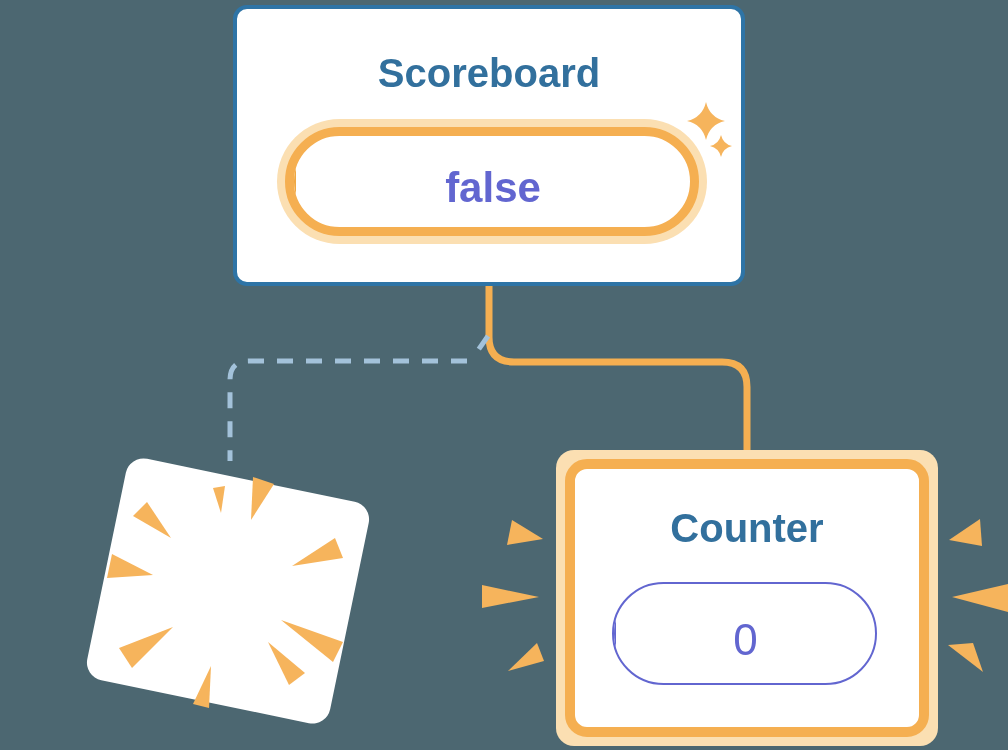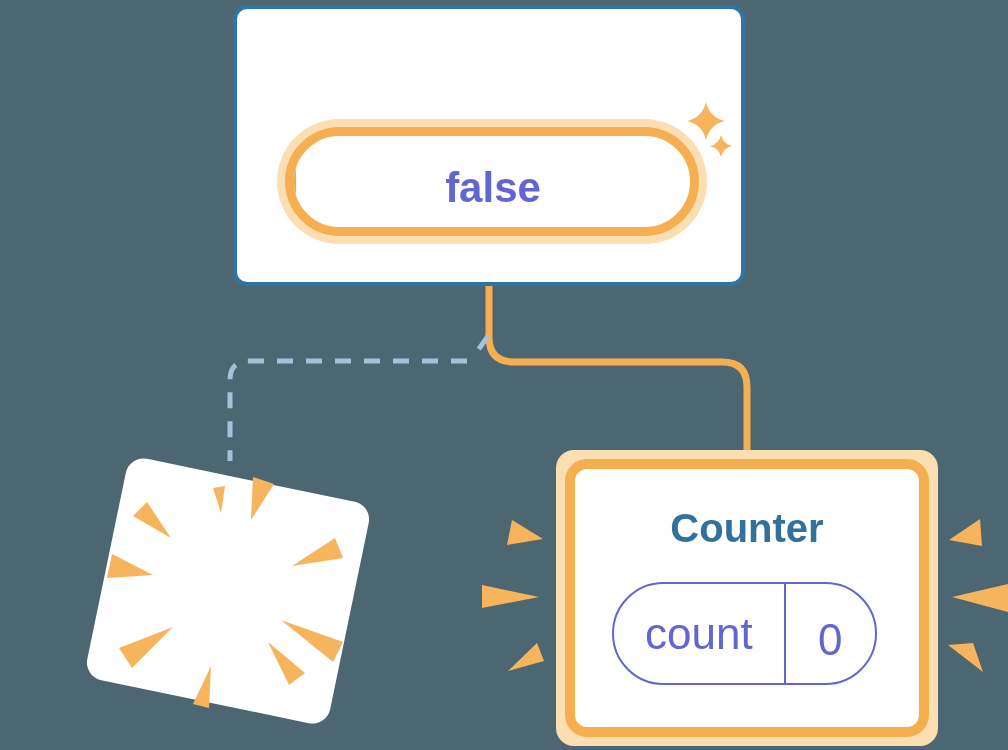--- a/index.html
+++ b/index.html
@@ -106,20 +106,21 @@
 <body>
 
 <div class="canvas">
 
   <svg class="layer" viewBox="0 0 1008 750">
     <path class="connector-solid" d="M489,284 L489,337 Q489,362 514,362 L722,362 Q747,362 747,387 L747,456"></path>
     <path class="connector-dashed" d="M488,336 L474,356 M467,361 L249,361 Q230,361 230,380 L230,461"></path>
   </svg>
 
   <div class="scoreboard-card">
+    <div class="card-title scoreboard-title">Scoreboard</div>
 
     <div class="pill-outer">
       <div class="pill-inner">
         <div class="pill-divider orange"></div>
         <div class="pill-cell pill-value">false</div>
       </div>
     </div>
 
     <svg class="sparkles" viewBox="0 0 80 84">
       <path class="sparkle" transform="translate(40,34)" d="M0,-19 Q3.6,-3.6 19,0 Q3.6,3.6 0,19 Q-3.6,3.6 -19,0 Q-3.6,-3.6 0,-19 Z"></path>
@@ -127,21 +128,20 @@
     </svg>
   </div>
 
   <div class="poof-card"></div>
 
   <div class="counter-card">
     <div class="counter-ring"></div>
     <div class="card-title counter-title">Counter</div>
 
     <div class="count-pill">
-      <div class="pill-cell pill-name">count</div>
       <div class="pill-divider purple"></div>
       <div class="pill-cell pill-value">0</div>
     </div>
   </div>
 
   <svg class="layer" viewBox="0 0 1008 750">
 
     <g>
       <polygon class="burst" points="221,513 225,486 213,488"></polygon>
       <polygon class="burst" points="251,520 274,484 253,477"></polygon>

